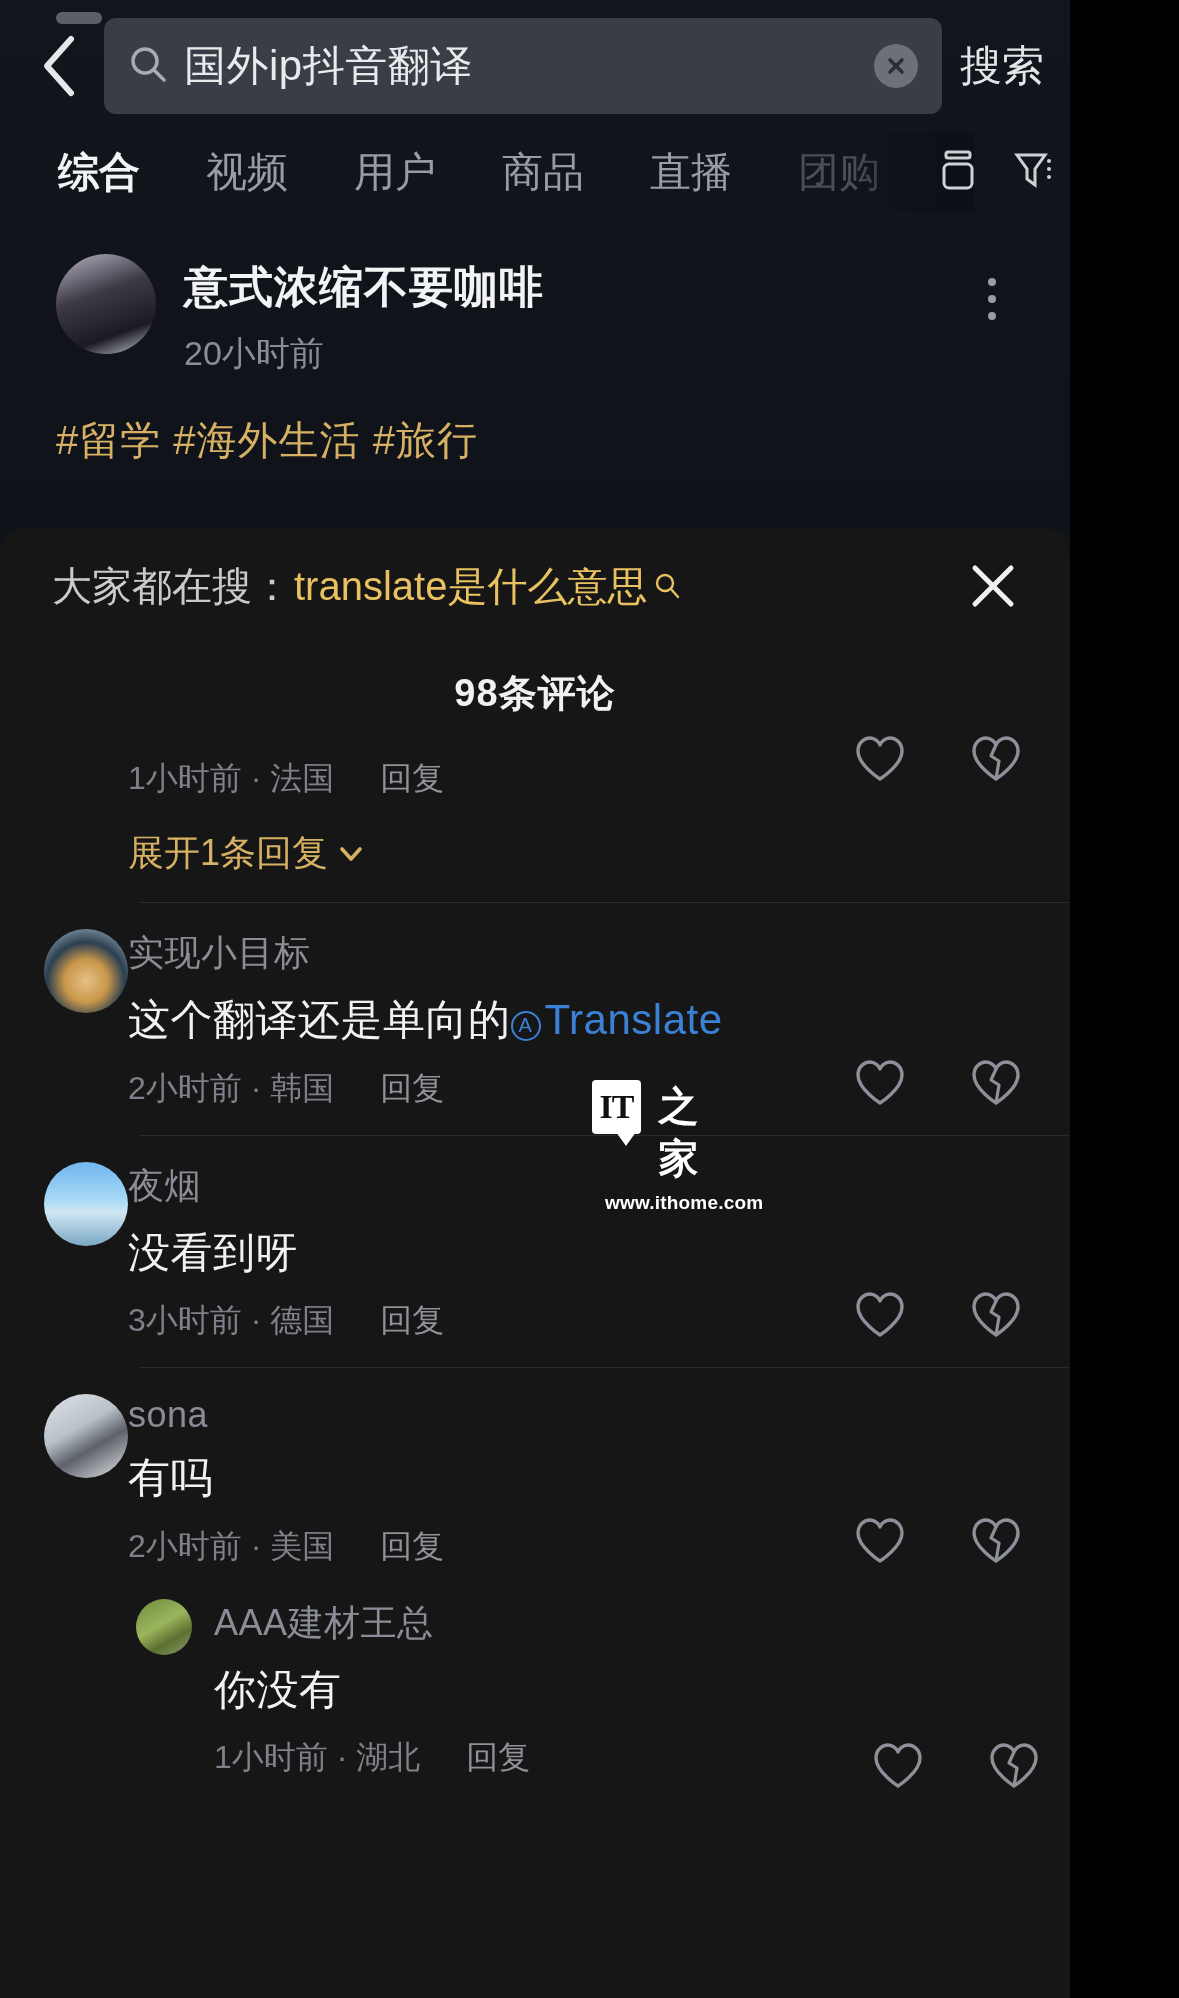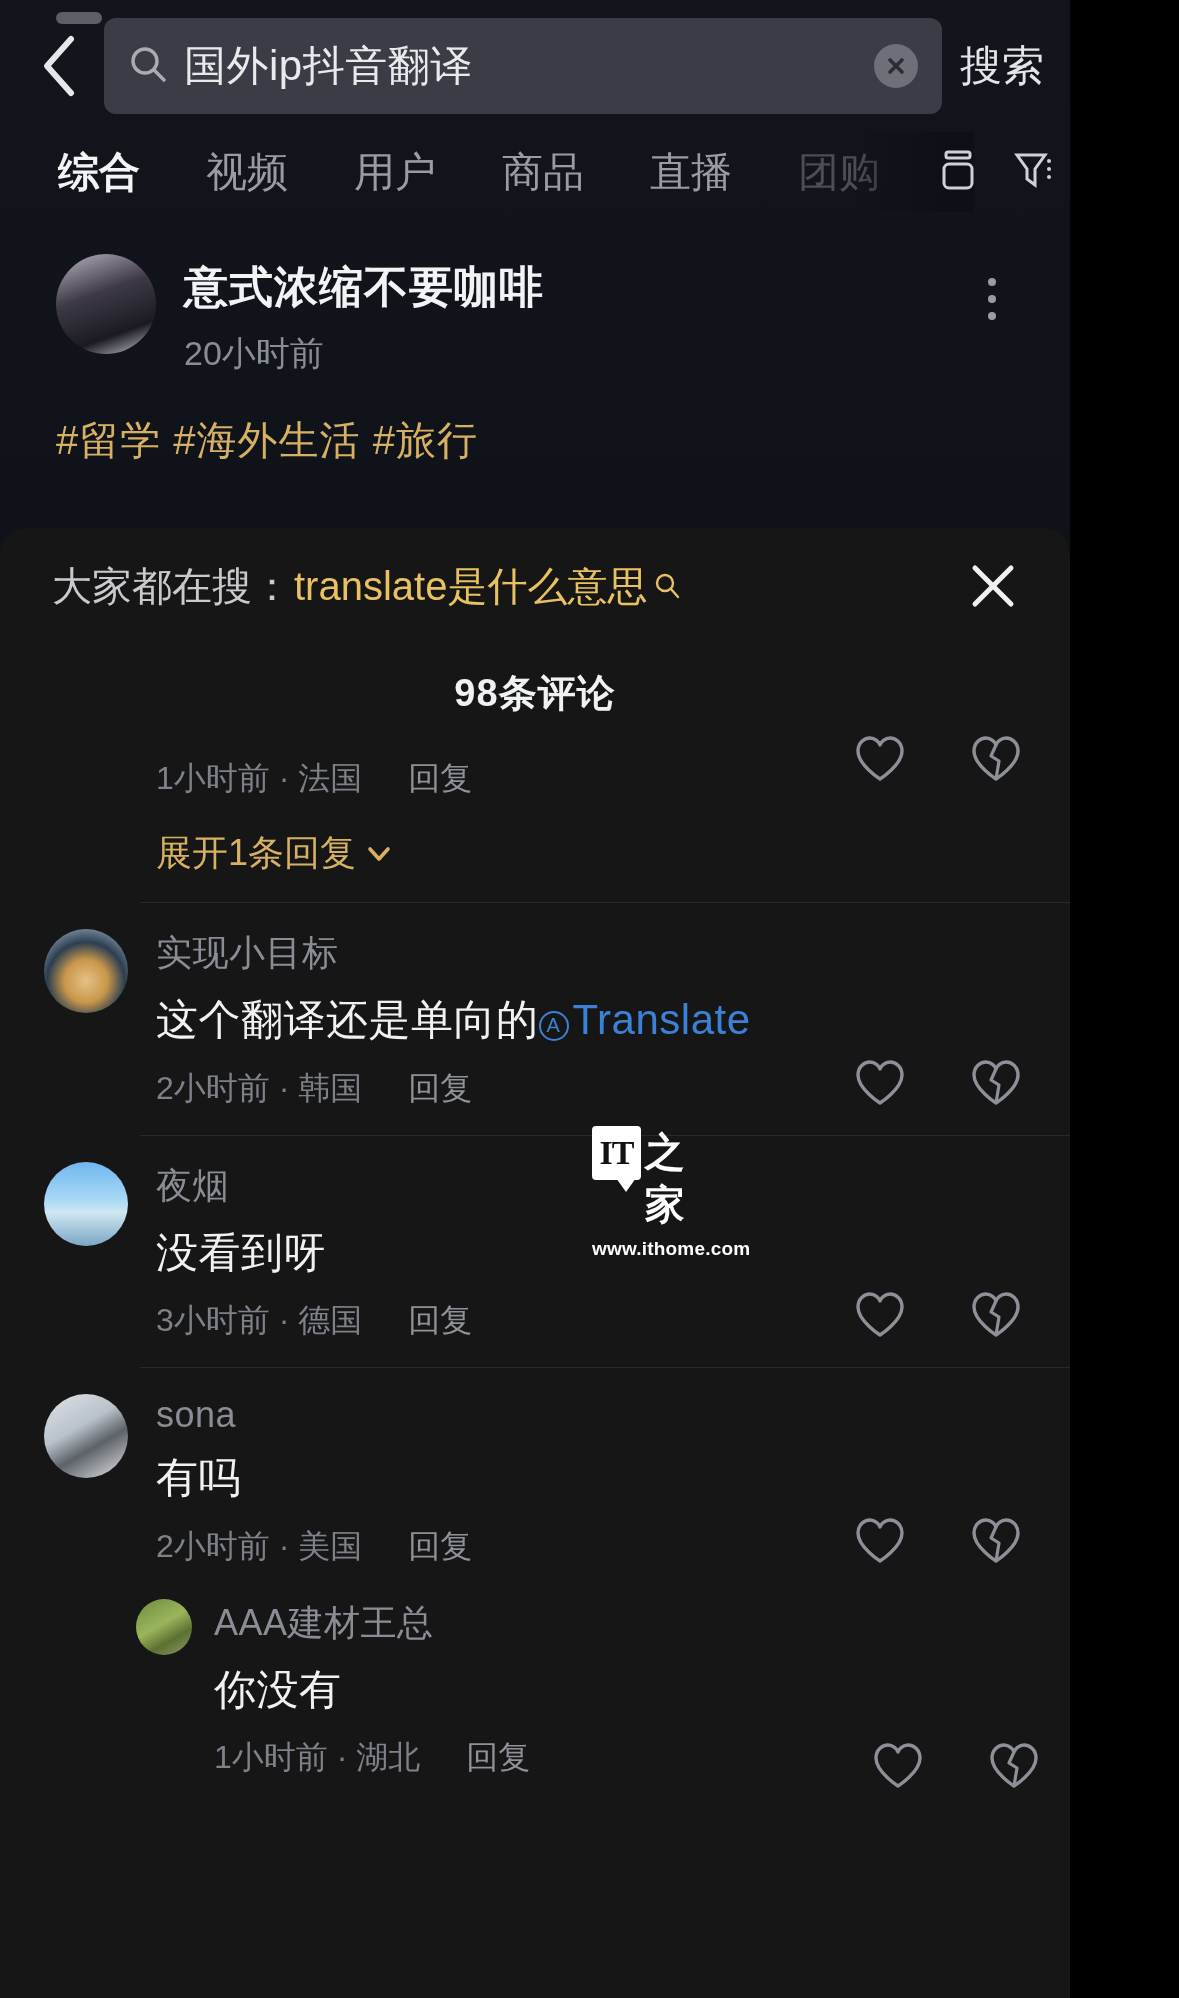--- a/index.html
+++ b/index.html
@@ -160,21 +160,21 @@
   }
   .comment.first-partial { padding-top: 0; }
   .c-avatar {
     width: 84px; height: 84px; border-radius: 50%; flex: 0 0 auto; overflow:hidden;
   }
   .av-clock { background: radial-gradient(circle at 50% 62%, #e4c186 0%, #c9974a 32%, #2b3f52 58%, #b9ccd9 100%); }
   .av-sky   { background: linear-gradient(180deg,#6fb7ef 0%, #a9d9f5 45%, #cfe7f3 60%, #7aa7c4 100%); }
   .av-person{ background: linear-gradient(150deg,#dfe3e7 0%, #b9c2ca 40%, #5d6168 62%, #e6e9ec 100%); }
   .av-small { width: 56px; height: 56px; background: linear-gradient(150deg,#6d8b3c 0%, #9bb55c 45%, #5c7030 70%, #8d9f6a 100%); }
 
-  .c-body { flex: 1 1 auto; margin-left: 28px; min-width: 0; }
+  .c-body { flex: 1 1 auto; min-width: 0; }
   .c-name { font-size: 36px; color: #8a8d95; letter-spacing: .5px; }
   .c-text { font-size: 42px; color: #f0f1f3; margin-top: 16px; line-height: 1.25; letter-spacing: .5px; }
   .c-mention { color: #3b82d6; }
   .c-mention .at-badge {
     display:inline-flex; align-items:center; justify-content:center;
     width: 30px; height: 30px; border:2px solid #3b82d6; border-radius:50%;
     font-size: 20px; margin-right: 4px; vertical-align: 2px;
   }
   .c-meta { font-size: 32px; color: #7e818a; margin-top: 20px; display: flex; align-items: center; }
   .c-meta .reply { margin-left: 46px; color: #8f9299; }
@@ -184,40 +184,40 @@
   .c-likes {
     position: absolute; right: 48px;
     display: flex; align-items: center; gap: 64px;
   }
 
   
   .reply-block { padding-left: 96px; }
 
   
   .wm-ithome {
-    position: absolute; left: 592px; top: 1126px;
-    width: 120px; pointer-events: none;
+    position: absolute; left: 592px; top: 1080px;
+    width: 120px; text-align: center; pointer-events: none;
   }
   .wm-ithome .logo {
     display:flex; align-items:flex-start; justify-content:center; gap: 4px;
   }
   .wm-ithome .bubble {
     position: relative; background:#fff; width: 58px; height: 54px;
     border-radius: 4px;
     display:flex; align-items:center; justify-content:center;
     color:#111; font-weight: 900; font-size: 34px; letter-spacing:-1px;
     font-family: "Liberation Serif", serif;
   }
   .wm-ithome .bubble:after {
     content:""; position:absolute; left: 24px; bottom: -12px;
     border-left: 10px solid transparent; border-right: 10px solid transparent;
     border-top: 14px solid #fff;
   }
   .wm-ithome .zh { color:#fff; font-size: 40px; font-weight: 700; line-height: 52px; }
-  .wm-ithome .url { color:#fff; font-size: 19px; font-weight: 700; margin-top: 8px; letter-spacing:.2px; }
+  .wm-ithome .url { color:#fff; font-size: 19px; font-weight: 700; margin-top: 8px; letter-spacing:.2px;margin-left:13px; }
 
   .wm-yunfu {
     position: absolute; right: 18px; bottom: 14px;
     display:flex; align-items:center; gap: 10px; pointer-events:none;
   }
   .wm-yunfu .mark { width: 58px; height: 58px; }
   .wm-yunfu .txt { color:#e8e9ec; font-size: 32px; font-weight: 700; letter-spacing: 1px; }
 </style>
 </head>
 <body>

